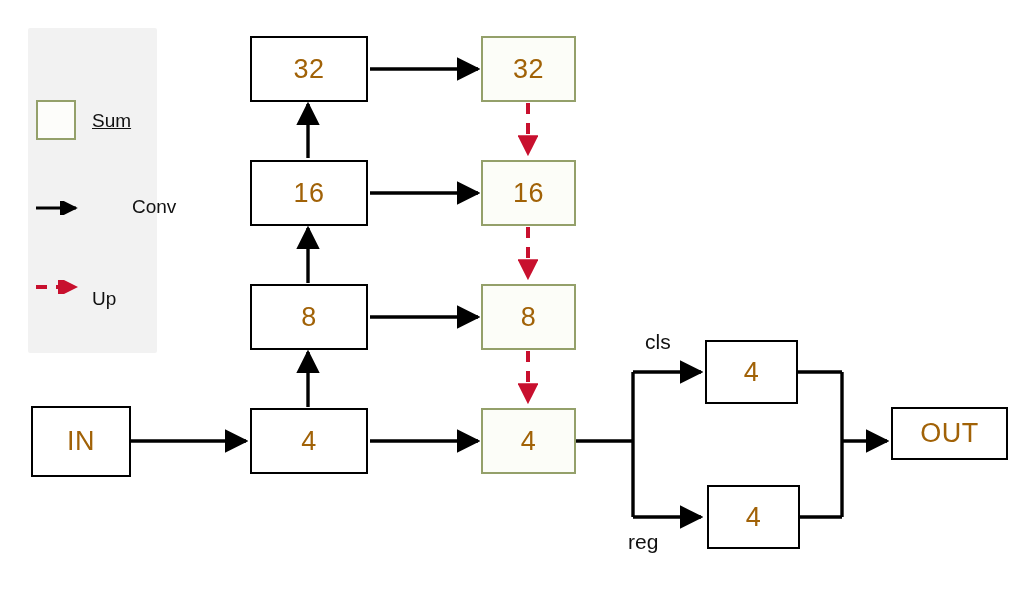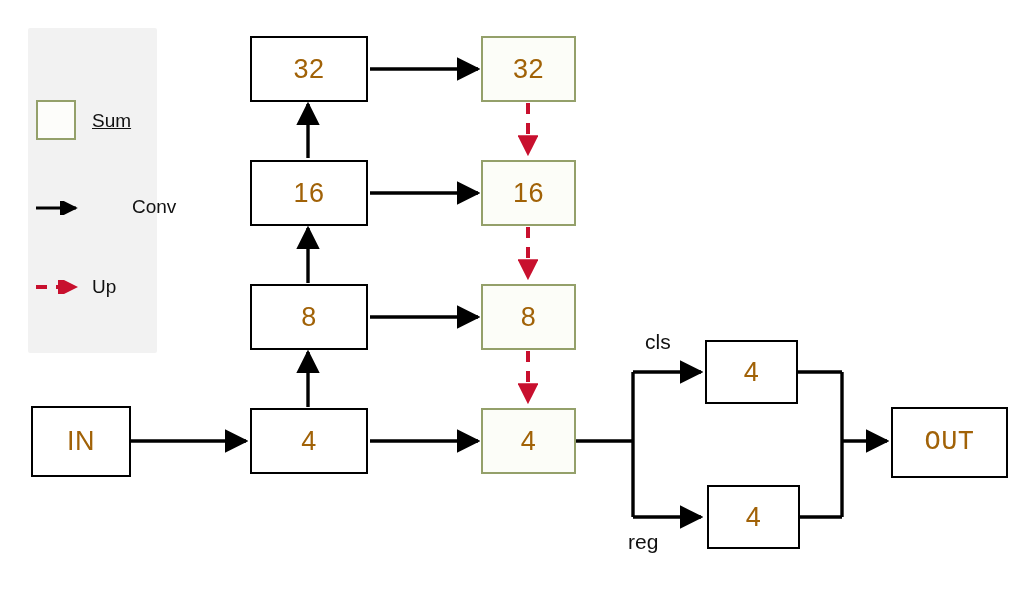--- a/index.html
+++ b/index.html
@@ -40,21 +40,21 @@
   }
   .legend-label {
     position: absolute;
     font-size: 19px;
     color: #111111;
     white-space: nowrap;
     line-height: 1;
   }
   .legend-label.sum  { left: 92px; top: 111px; text-decoration: underline; }
   .legend-label.conv { left: 92px; top: 197px; margin-left: 40px; }
-  .legend-label.up   { left: 92px; top: 277px; }
+  .legend-label.up   { left: 92px; top: 289px; }
   .legend-arrow {
     position: absolute;
     left: 34px;
     width: 48px;
     height: 14px;
   }
   .legend-arrow.conv { top: 201px; }
   .legend-arrow.up   { top: 280px; }
 
   
@@ -184,18 +184,18 @@
   <div class="node black" style="left:250px; top:408px; width:118px; height:66px;">4</div>
 
   <div class="node green" style="left:481px; top:36px; width:95px; height:66px;">32</div>
   <div class="node green" style="left:481px; top:160px; width:95px; height:66px;">16</div>
   <div class="node green" style="left:481px; top:284px; width:95px; height:66px;">8</div>
   <div class="node green" style="left:481px; top:408px; width:95px; height:66px;">4</div>
 
   <div class="node black" style="left:705px; top:340px; width:93px; height:64px;">4</div>
   <div class="node black" style="left:707px; top:485px; width:93px; height:64px;">4</div>
 
-  <div class="node black io" style="left:891px; top:407px; width:117px; height:71px;font-family:Liberation Mono, monospace;">OUT</div>
+  <div class="node black io" style="left:891px; top:407px; width:117px; height:53px;">OUT</div>
 
   <div class="edge-label" style="left:645px; top:331px;">cls</div>
   <div class="edge-label" style="left:628px; top:531px;">reg</div>
 
 </div>
 
 </body></html>

